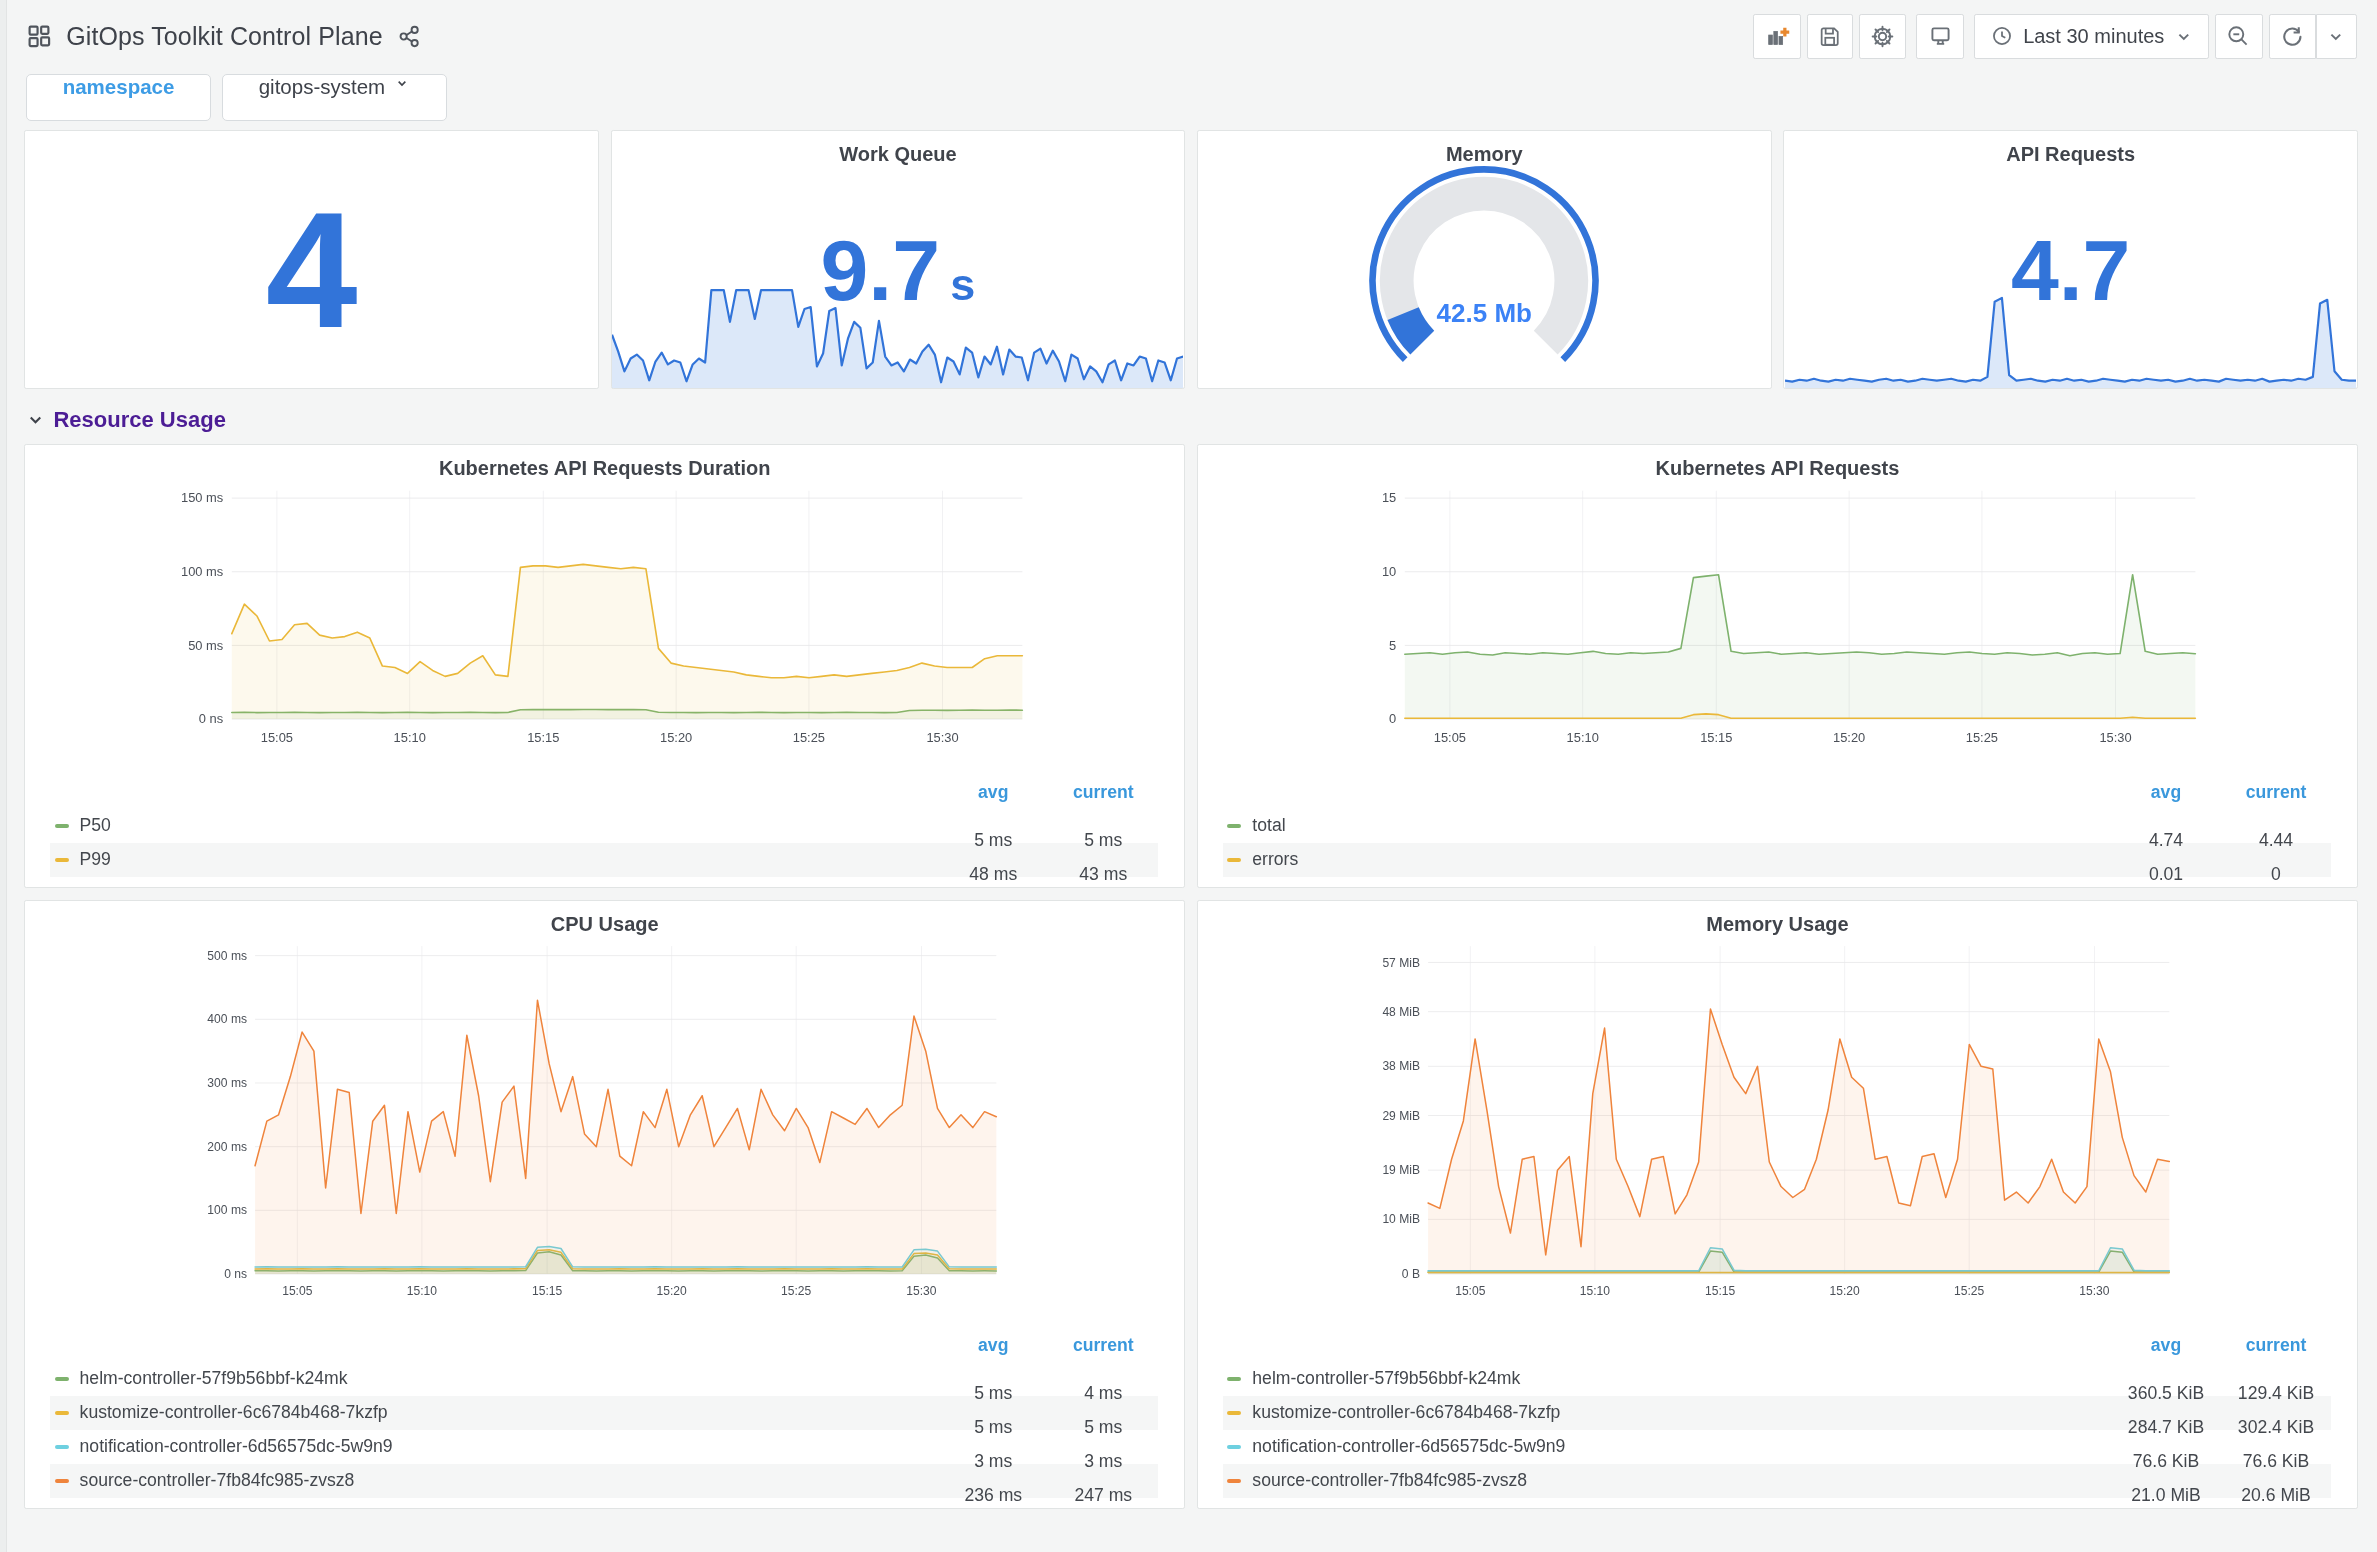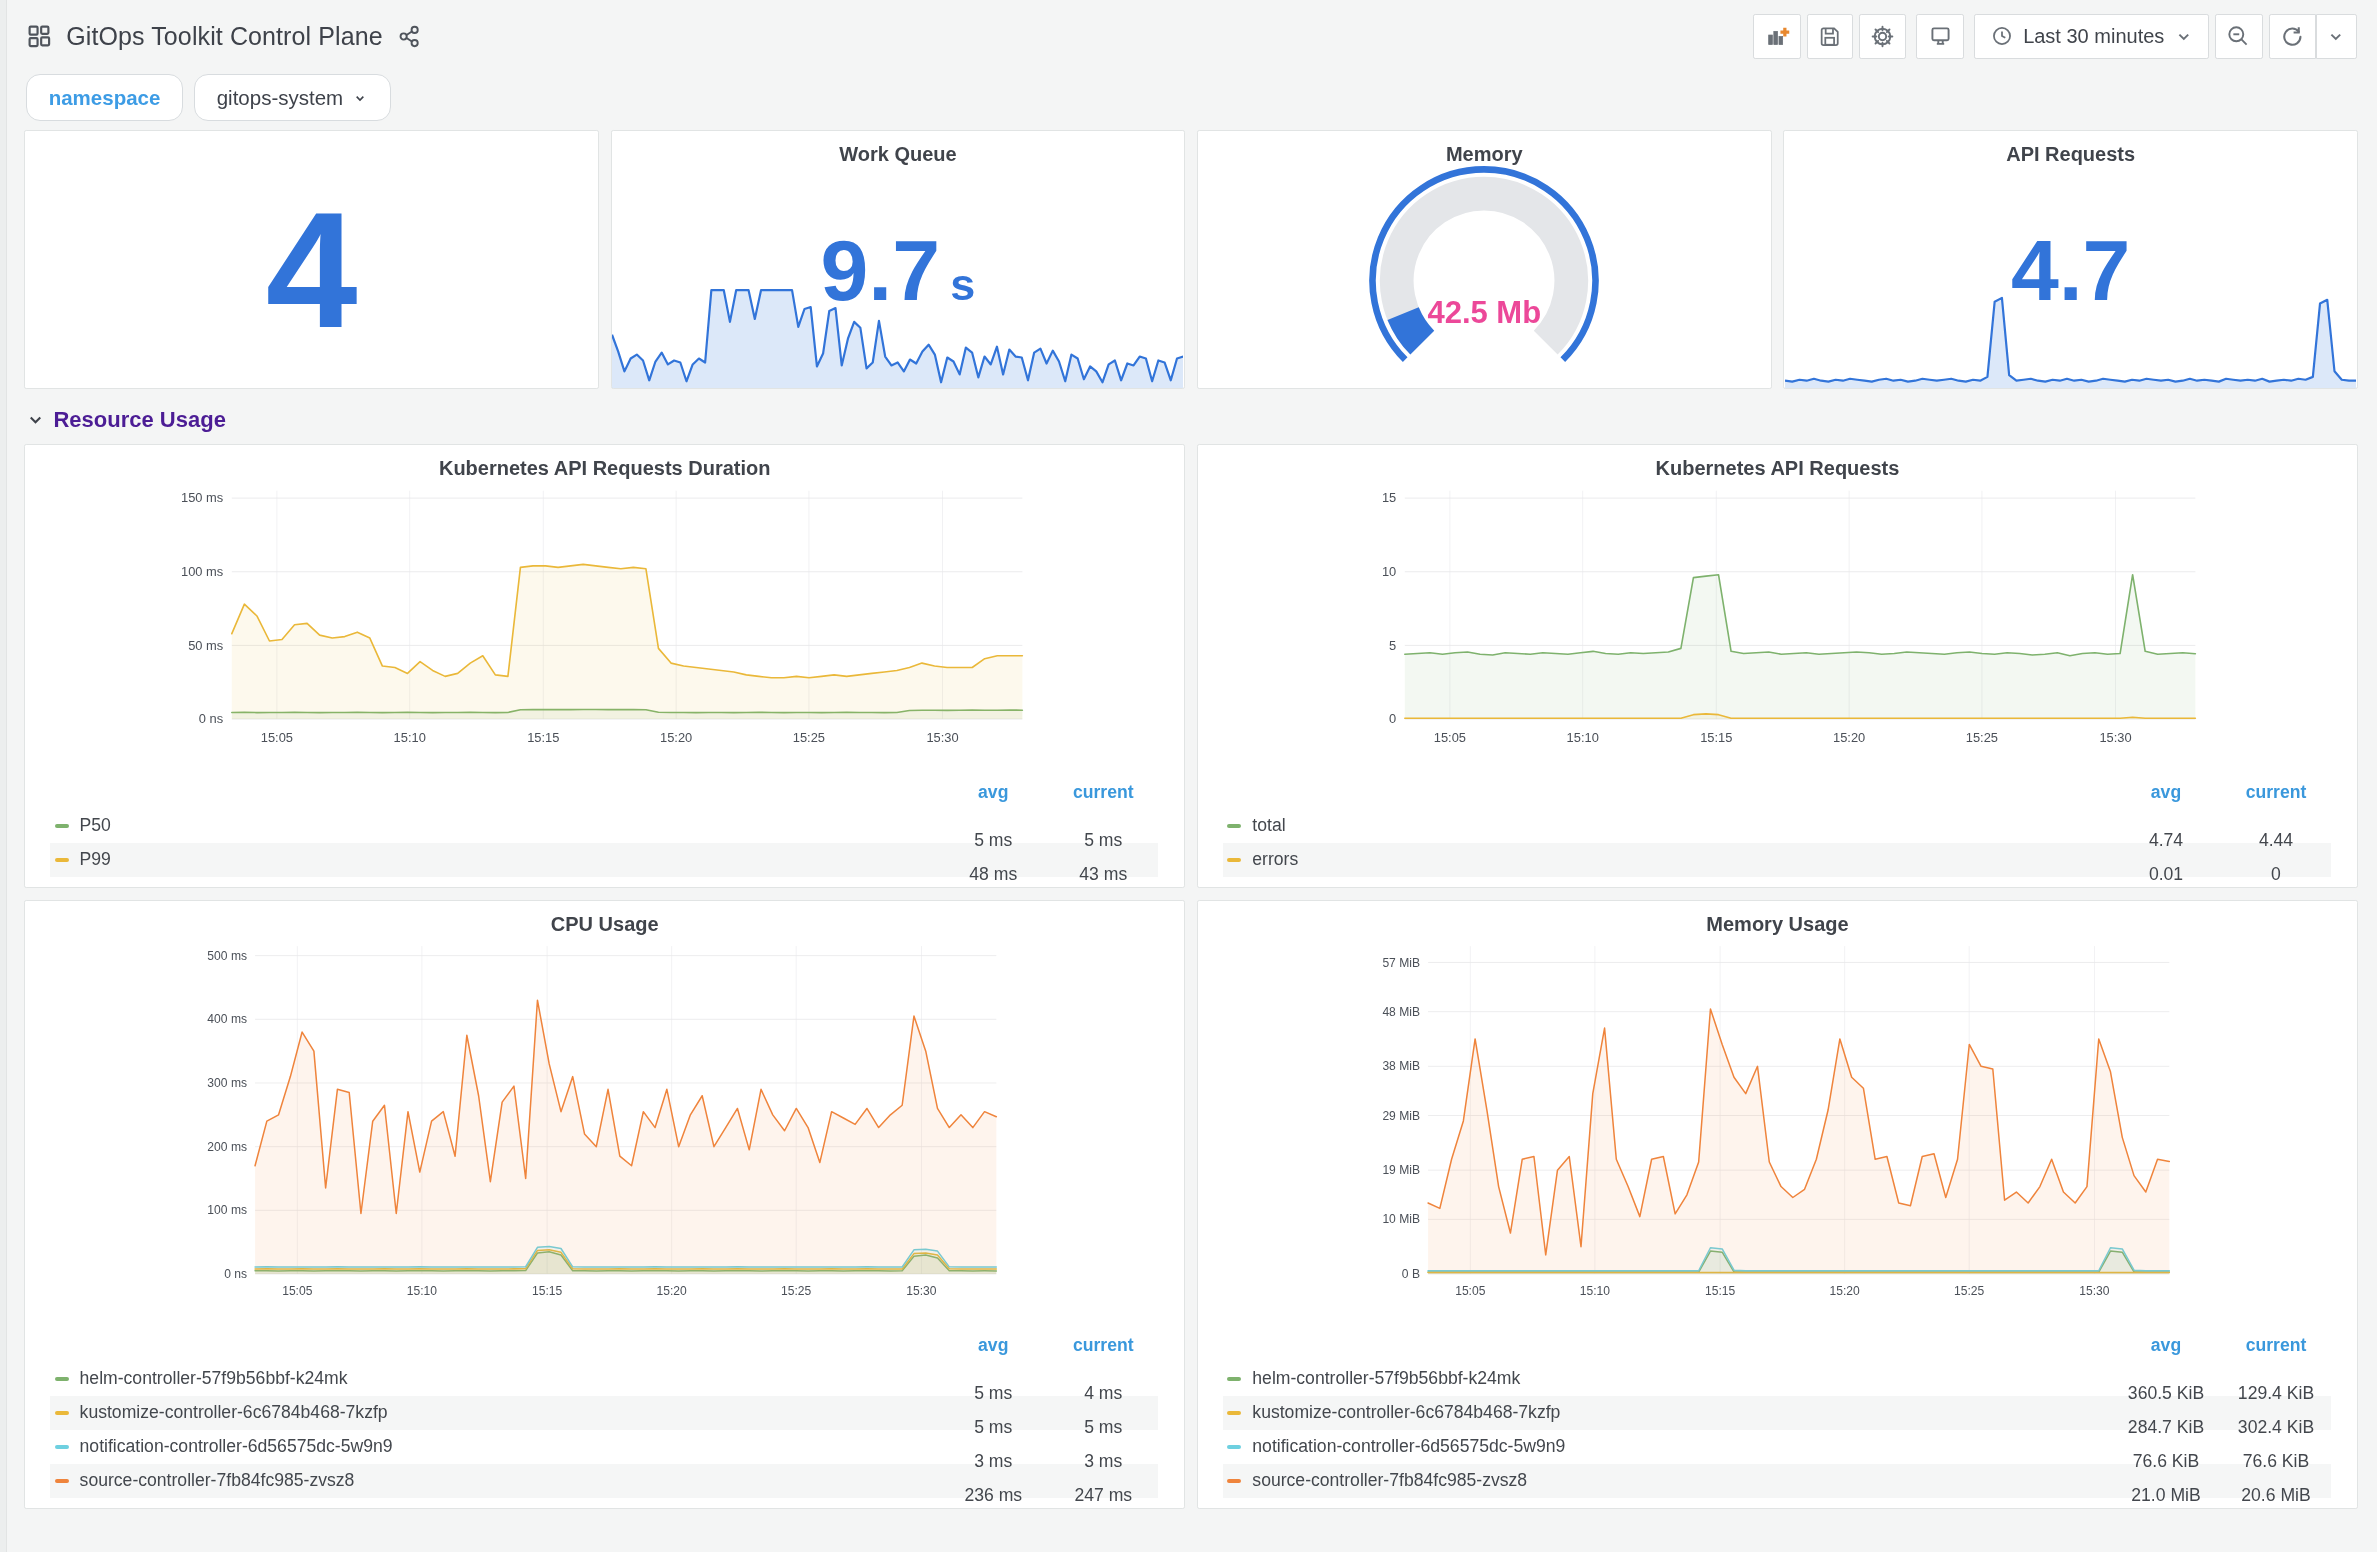--- a/index.html
+++ b/index.html
@@ -26,43 +26,43 @@
     border-radius:2.2px; display:flex; align-items:center; justify-content:center;
     padding:0 10.3px; cursor:pointer; }
   .tb-btn svg { stroke:#6a7077; }
   .gap8 { margin-left:5.9px; } .gap18 { margin-left:10px; }
   .split-right { margin-left:-0.7px; border-top-left-radius:0; border-bottom-left-radius:0; min-width:41px; }
   .split-left { border-top-right-radius:0; border-bottom-right-radius:0; }
   .time-btn { gap:10.3px; font-size:20px; color:#40444b; padding:0 16px; }
 
   
   .vars-row { display:flex; gap:10.3px; padding:5.9px 1.5px 7.3px 1.5px; height:63px; align-items:center; }
-  .var-btn { height:47px; background:#fff; border:0.7px solid #d8dcdf; border-radius:14px;
-    display:flex; align-items:center; padding:0 22px; font-size:20.5px; gap:8.8px; }
+  .var-btn { height:47px; background:#fff; border:0.7px solid #d8dcdf; border-radius:5px;
+    display:flex; padding:0 36px; font-size:20.5px; gap:8.8px; }
   .var-label { color:#3d9ce5; font-weight:700; }
   .var-value { color:#3e424a; }
   .var-btn svg { stroke:#3e424a; }
 
   
   .panel { background:#fff; border:0.7px solid #e1e4e4; border-radius:2.2px;
     position:relative; overflow:hidden; }
   .panel-title { text-align:center; font-size:20px; font-weight:700; color:#40444b;
     padding-top:11.7px; position:relative; z-index:3; }
 
   .stats-row { display:grid; grid-template-columns:repeat(4,1fr); gap:11.7px; height:259px; }
 
   .stat-value { position:absolute; left:50%; top:54%; transform:translate(-50%,-50%);
     color:#3274d9; font-weight:700; z-index:2; display:flex; align-items:baseline; white-space:nowrap; }
   .v-huge { font-size:165px; }
   .v-big  { font-size:86px; }
   .v-unit { font-size:45px; margin-left:10.3px; }
   .spark-svg { position:absolute; left:0.7px; bottom:0; width:calc(100% - 1.5px); display:block; z-index:1; }
   .gauge-svg { position:absolute; left:50%; top:56%; transform:translate(-50%,-50%); }
   .gauge-value { position:absolute; left:50%; top:71%; transform:translate(-50%,-50%);
-    color:#ec4899; font-size:31px; font-weight:700; z-index:2; white-space:nowrap; }
+    color:#3b82f6; font-size:26px; font-weight:700; z-index:2; white-space:nowrap; }
 
   
   .section-row { display:flex; align-items:center; gap:8.8px; padding:17.6px 0 11.7px 1.5px;
     font-size:22px; font-weight:700; color:#4c1d95; cursor:pointer; }
   .section-row svg { stroke:#3e424a; }
 
   
   .charts-row { display:grid; grid-template-columns:1fr 1fr; gap:11.7px; }
   .r2 { height:444px; margin-bottom:11.7px; }
   .r3 { height:609px; }

